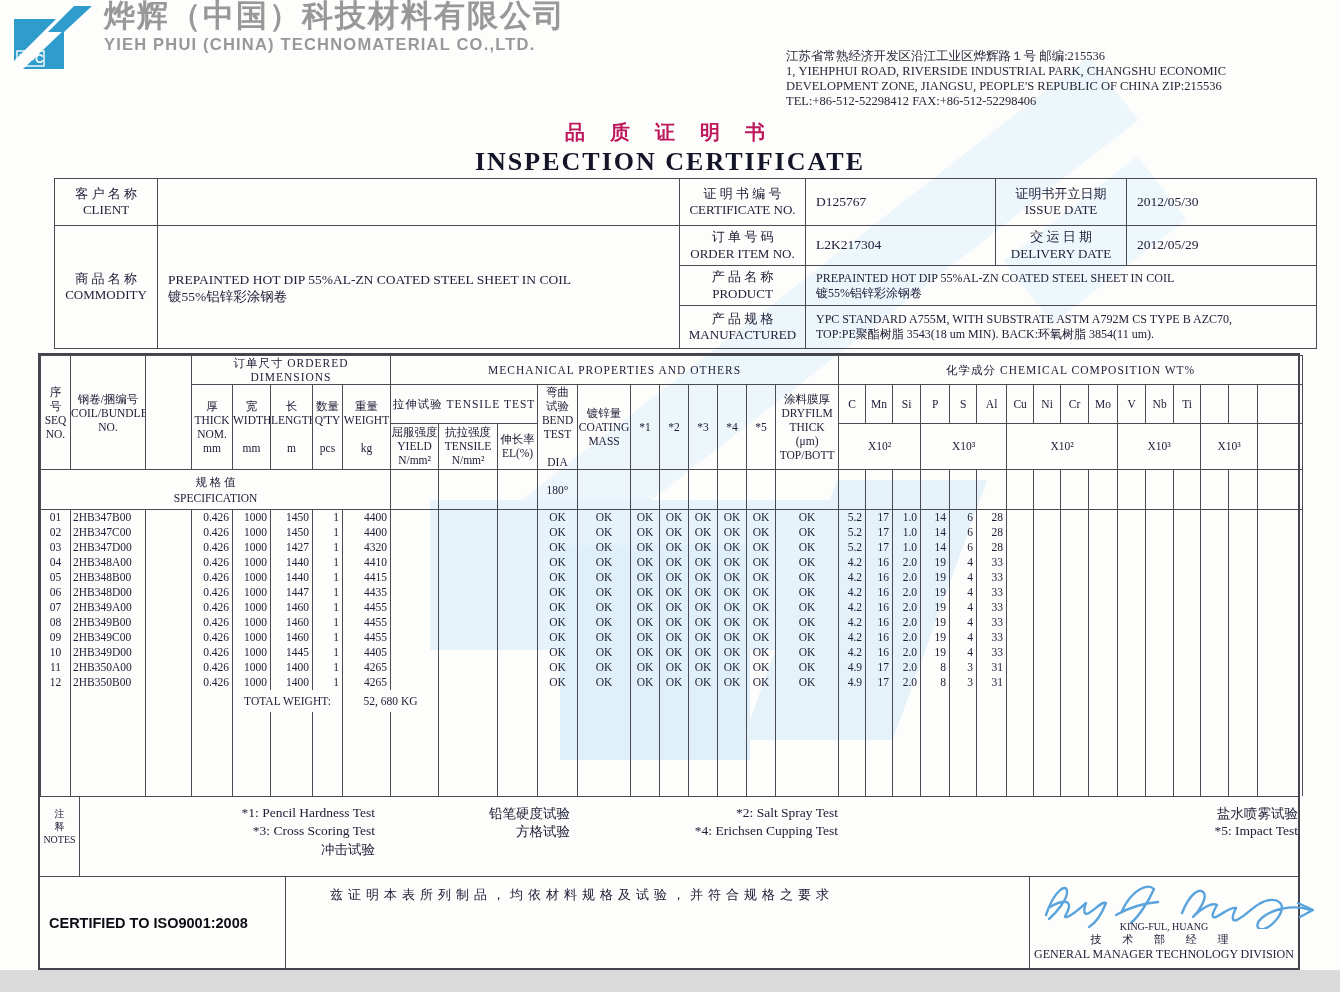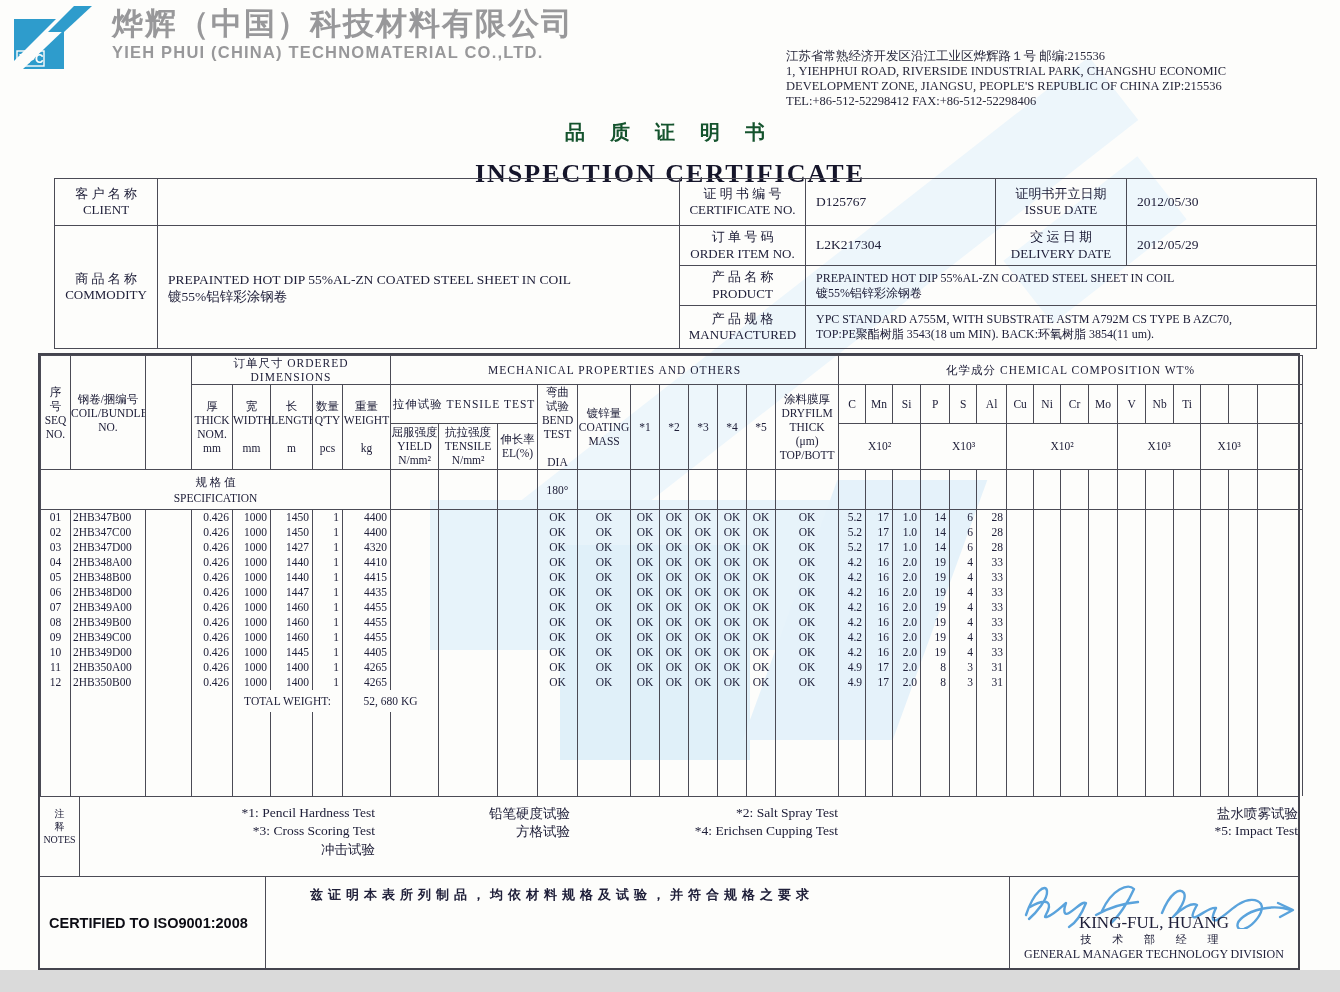--- a/index.html
+++ b/index.html
@@ -13,27 +13,27 @@
   
   .wm { position:absolute; z-index:0; }
   .wm-stripe1 { left:470px; top:270px; width:720px; height:80px; background:#edf6fb; transform:rotate(-38deg); }
   .wm-stripe2 { left:430px; top:500px; width:430px; height:150px; background:#e7f3fa; }
   .wm-block1  { left:560px; top:545px; width:190px; height:215px; background:#e0f0f9; }
   .wm-block2  { left:790px; top:480px; width:150px; height:260px; background:#e5f2fa; transform:skewX(-20deg); }
   .wm-stripe3 { left:1010px; top:200px; width:170px; height:80px; background:#eef7fc; transform:rotate(-38deg); }
   .content { position:relative; z-index:1; }
   
   .logo { position:absolute; left:14px; top:4px; width:90px; height:66px; }
-  .company { position:absolute; left:104px; top:8px; color:#98989a;margin-left:8px; }
+  .company { position:absolute; left:104px; top:0; color:#98989a; }
   .company-zh { font-family:"Liberation Sans","DejaVu Sans",sans-serif; font-weight:bold; font-size:31px; letter-spacing:2px; line-height:1.05; }
   .company-en { font-family:"Liberation Sans","DejaVu Sans",sans-serif; font-weight:bold; font-size:16.5px; letter-spacing:1.2px; margin-top:2px; }
   .address { position:absolute; left:786px; top:49px; font-size:12.5px; line-height:1.2; white-space:pre-line; color:#26263a; }
   .title-wrap { position:absolute; left:0; top:119px; width:1340px; text-align:center; }
-  .title-zh { font-size:20px; font-weight:bold; letter-spacing:10px; color:#14532d; }
-  .title-en { font-size:26px; font-weight:600; letter-spacing:2px; color:#15152a; margin-top:13px; }
+  .title-zh { font-size:20px; font-weight:bold; letter-spacing:10px; color:#be185d; }
+  .title-en { font-size:26px; font-weight:600; letter-spacing:2px; color:#15152a; margin-top:1px; }
   
   .info-table { position:absolute; left:54px; top:178px; width:1262px; border-collapse:collapse; table-layout:fixed; }
   .info-table td { border:1.5px solid #4b4b55; vertical-align:middle; }
   .lbl { text-align:center; white-space:pre-line; font-size:13px; line-height:1.25; }
   .val { font-size:13.5px; padding-left:10px; white-space:pre-line; line-height:1.25; }
   .val-top { vertical-align:top; padding-top:3px; }
   
   .main-wrap { position:absolute; left:38px; top:353px; width:1262px; border:2px solid #44444e; background:transparent; }
   .main-table { width:100%; border-collapse:collapse; table-layout:fixed; }
   .main-table td { border-left:1px solid #4b4b55; border-right:1px solid #4b4b55; padding:0; overflow:hidden; font-size:11.5px; vertical-align:middle; }
@@ -48,29 +48,29 @@
   .c { text-align:center; }
   .r { text-align:right; padding-right:3px !important; }
   .l { text-align:left; padding-left:2px !important; }
   .total-row td { height:22px; font-size:11.5px; }
   .filler-row td { height:84px; }
   
   .notes-row { display:flex; border-top:1px solid #4b4b55; height:80px; }
   .notes-label { width:40px; border-right:1px solid #4b4b55; text-align:center; white-space:pre-line; font-size:10px; line-height:1.3; padding-top:10px; }
   .notes-grid { flex:1; display:grid; grid-template-columns:255px 195px 268px auto; grid-auto-rows:18px; padding:8px 0 0 40px; font-size:13.5px;text-align:right; }
   .bottom-row { display:flex; border-top:1px solid #4b4b55; height:92px; }
-  .cert-cell { width:226px; border-right:1px solid #4b4b55; display:flex; align-items:center; padding-left:9px;
+  .cert-cell { width:246px; border-right:1px solid #4b4b55; display:flex; align-items:center; padding-left:9px;
                font-family:"Liberation Sans","DejaVu Sans",sans-serif; font-weight:bold; font-size:14.5px; color:#0c0c14; }
   .stmt-cell { width:744px; border-right:1px solid #4b4b55; padding:9px 0 0 44px; }
-  .stmt-zh { font-size:13px; letter-spacing:5px; margin-bottom:18px;font-weight:bold; }
+  .stmt-zh { font-size:13px; letter-spacing:5px; margin-bottom:18px; }
   .stmt-en { font-size:13px; line-height:1.2; white-space:pre-line; }
   .sign-cell { flex:1; position:relative; }
   .sig-svg { position:absolute; left:6px; top:0px; }
   .sign-text { position:absolute; left:0; bottom:6px; width:100%; text-align:center; line-height:1.25; }
-  .sign-name { font-size:17px; }
+  .sign-name { font-size:10px; }
   .sign-title-zh { font-size:11px; letter-spacing:9px; }
   .sign-title-en { font-size:12px; }
   .grey-strip { position:absolute; left:0; top:970px; width:1340px; height:22px; background:#dadada; }
 </style>
 </head>
 <body>
 
 <div class="page">
 
   <div class="wm wm-stripe1"></div>

